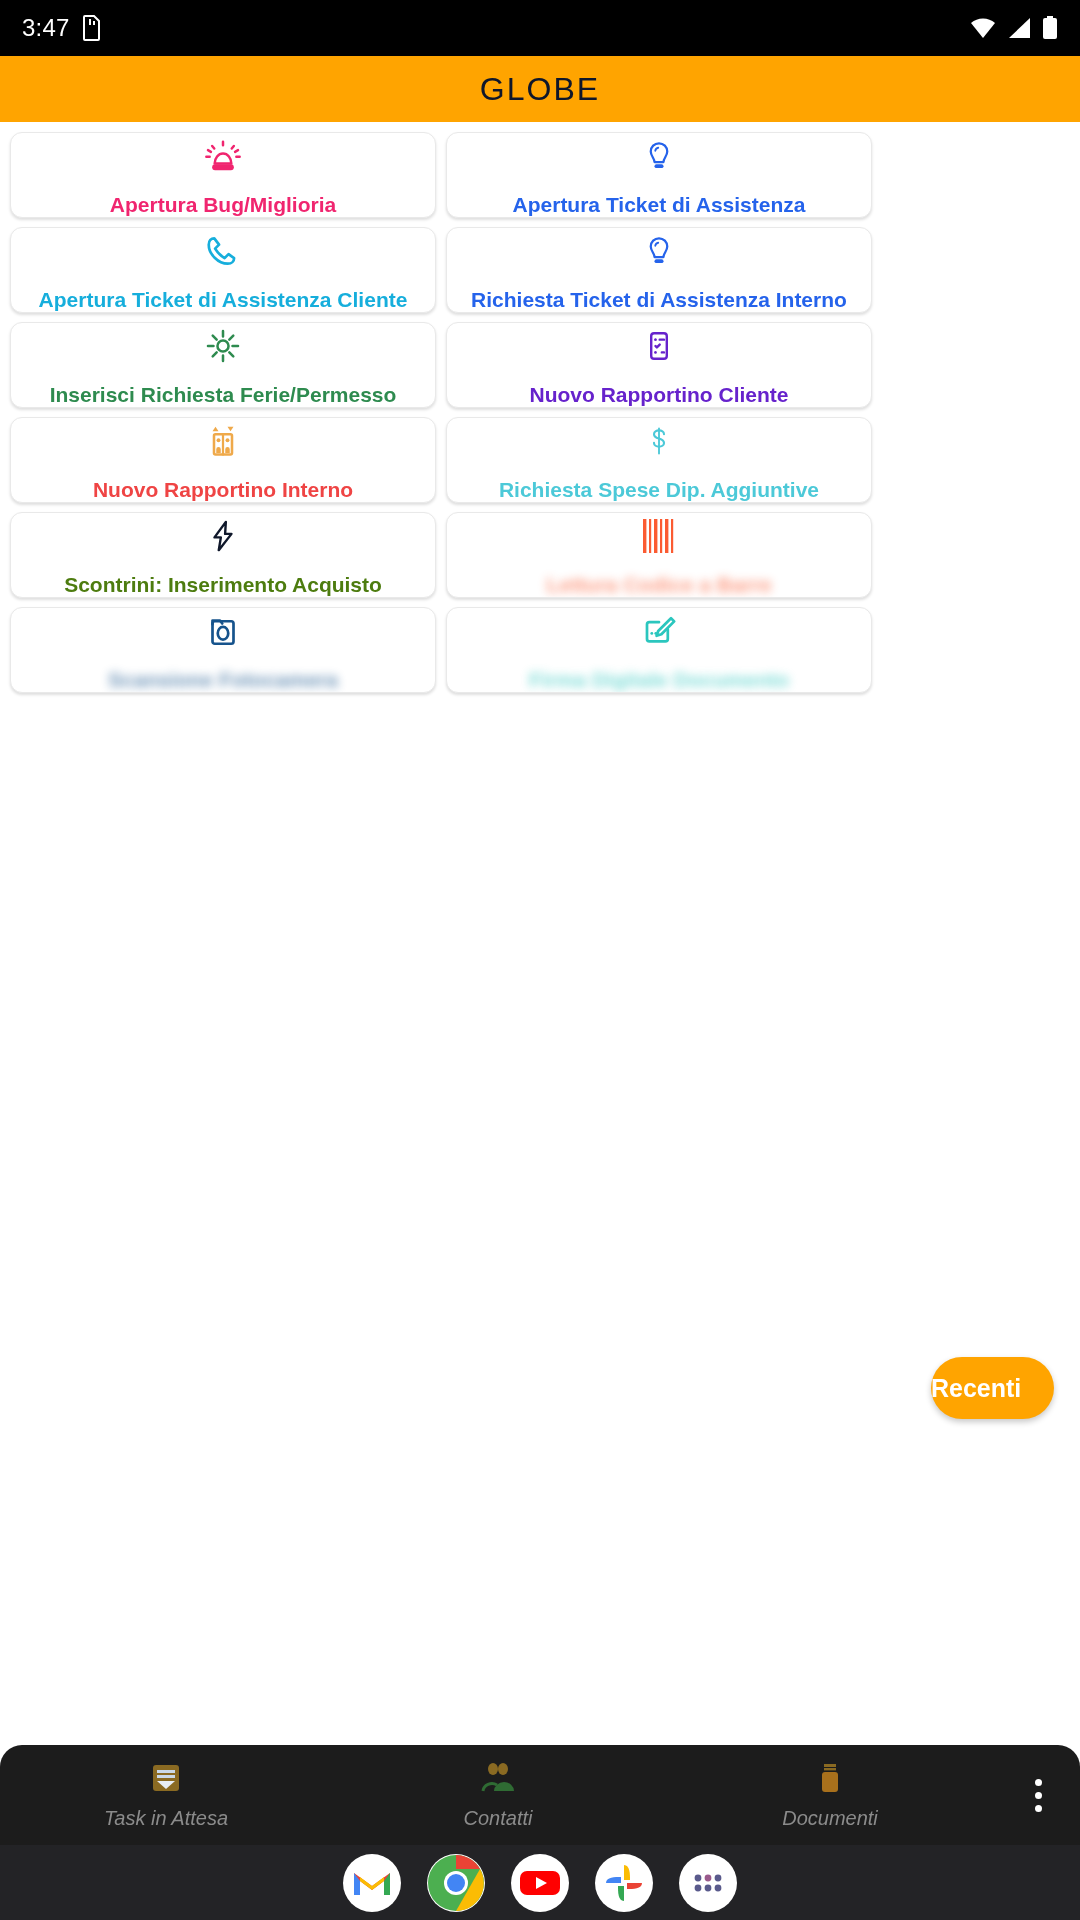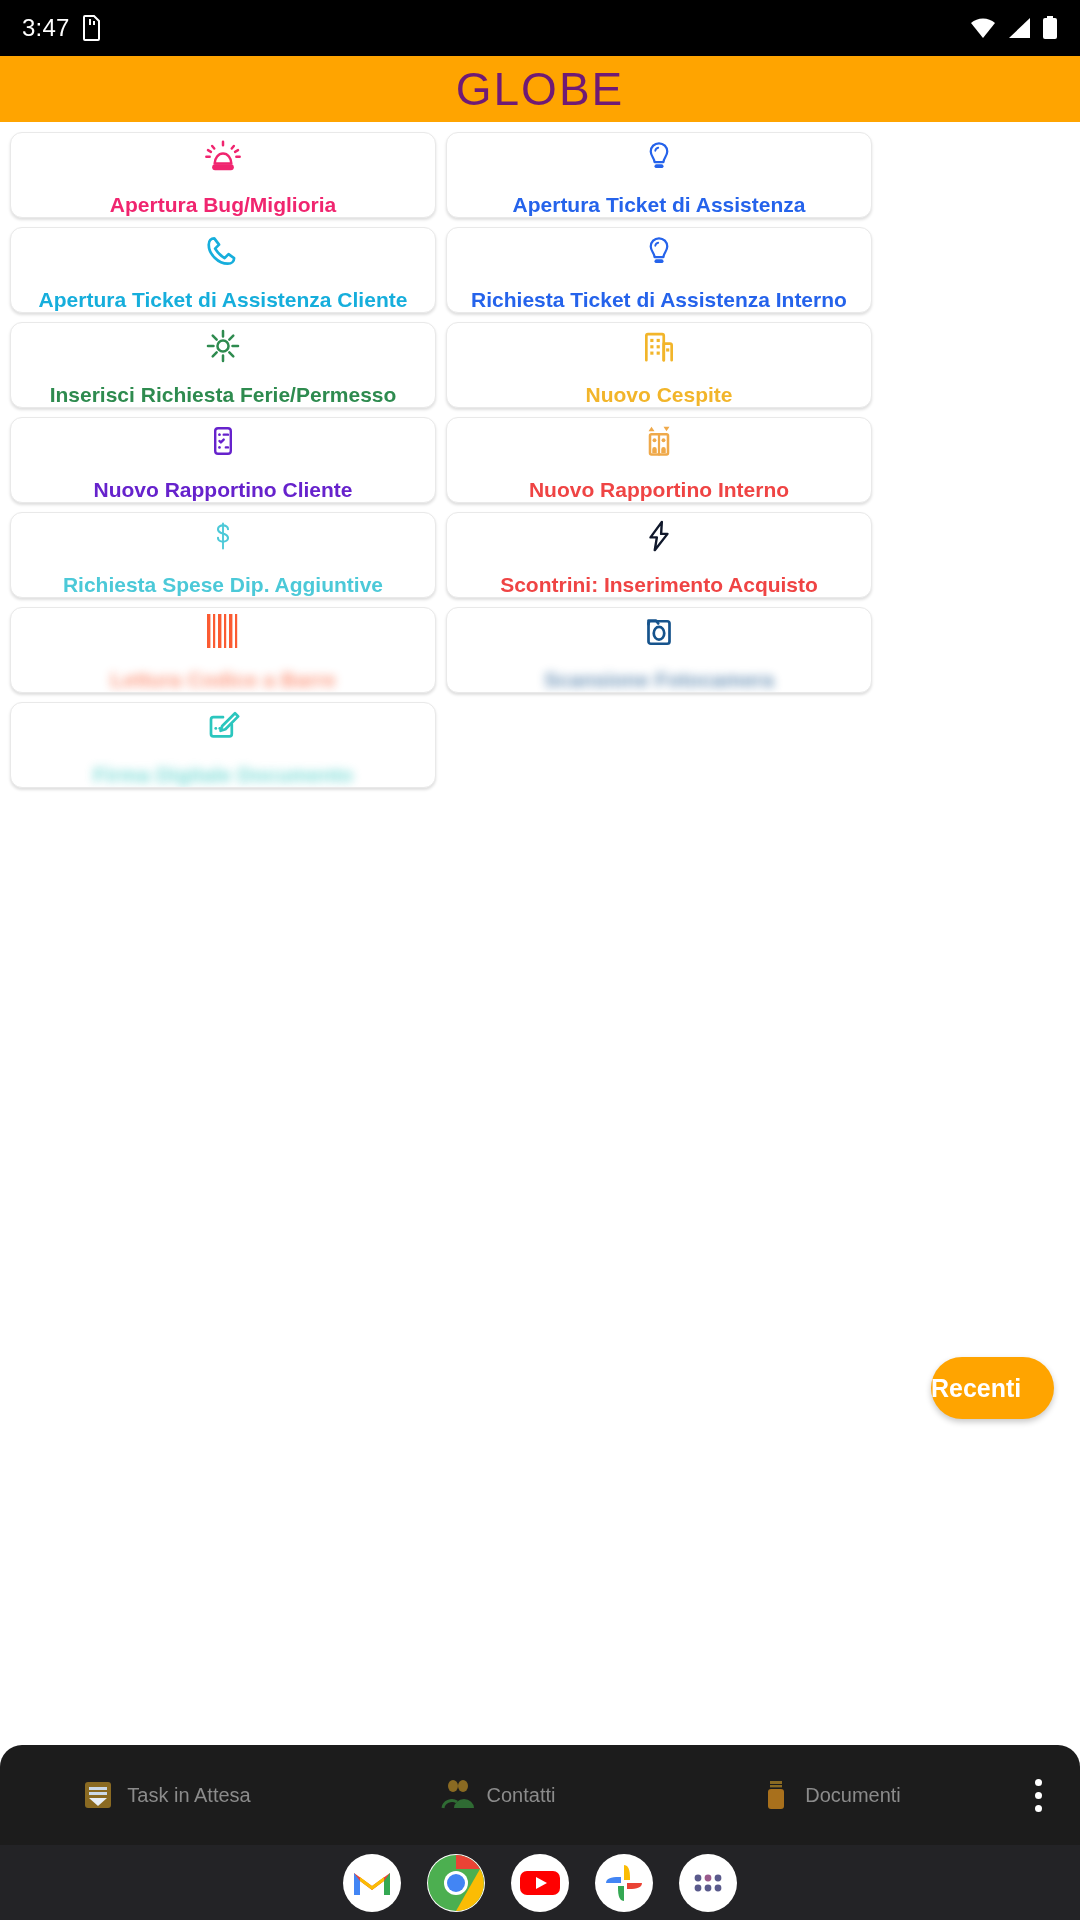--- a/index.html
+++ b/index.html
@@ -20,21 +20,21 @@
   .sb-left { display: flex; align-items: center; gap: 12px; }
   .sb-clock { font-size: 24px; letter-spacing: 0.2px; }
   .sb-right { display: flex; align-items: center; gap: 10px; }
 
   
   .appbar {
     height: 66px; background: #FFA400;
     display: flex; align-items: center; justify-content: center;
   }
   .appbar-title {
-    color: #701a75; font-size: 46px; font-weight: 400;
+    color: #0f172a; font-size: 32px; font-weight: 400;
     letter-spacing: 2px;
   }
 
   
   .grid {
     padding: 10px 10px 0 10px;
     display: flex; flex-wrap: wrap;
     gap: 9px 10px;
     align-content: flex-start;
   }
@@ -77,22 +77,22 @@
   
   .bottomnav {
     position: absolute; left: 0; top: 1745px;
     width: 1080px; height: 100px;
     background: #1c1c1c;
     border-top-left-radius: 22px; border-top-right-radius: 22px;
     display: flex; align-items: center;
   }
   .nav-items { display: flex; flex: 1; }
   .nav-item {
-    flex: 1; display: flex; 
-    align-items: center; justify-content: center; gap: 12px;
+    flex: 1; display: flex; flex-direction: column;
+    align-items: center; justify-content: center; gap: 12px; font-style: italic;
   }
   .nav-icon { height: 34px; display: flex; align-items: center; justify-content: center; }
   .nav-label { font-size: 20px; color: #8b8b8b; }
   .nav-item.active .nav-label { color: #F7E03C; }
   .nav-overflow {
     width: 84px; display: flex; flex-direction: column;
     align-items: center; justify-content: center; gap: 6px;
   }
   .dot3 { width: 7px; height: 7px; border-radius: 50%; background: #ffffff; }
 
@@ -183,36 +183,20 @@
         <div class="card-label" style="color: rgb(37, 99, 235);">Richiesta Ticket di Assistenza Interno</div>
       </div>
       <div class="card">
         <div class="card-icon">
           <svg width="38" height="38" viewBox="0 0 48 44" fill="none" stroke="#2E8B4F" stroke-width="3" stroke-linecap="round" stroke-linejoin="round">
             <circle cx="24" cy="22" r="7" fill="none" stroke-width="3.2"></circle>
             <path d="M24 3 v7 M24 34 v7 M5 22 h7 M36 22 h7 M11 9 l5 5 M32 30 l5 5 M37 9 l-5 5 M16 30 l-5 5" stroke-width="3.2"></path>
           </svg>
         </div>
         <div class="card-label" style="color: rgb(46, 139, 79);">Inserisci Richiesta Ferie/Permesso</div>
-      </div>
-      <div class="card">
-        <div class="card-icon">
-          <svg width="38" height="36" viewBox="0 0 48 44" fill="none" stroke="#F2B52A" stroke-width="3" stroke-linecap="round" stroke-linejoin="round">
-            <path d="M8 40 V9 a2 2 0 0 1 2-2 h18 a2 2 0 0 1 2 2 v31" fill="none" stroke-width="3.4"></path>
-            <path d="M30 40 V19 h8 a2 2 0 0 1 2 2 v19" fill="none" stroke-width="3.4"></path>
-            <rect x="13" y="13" width="4" height="4" fill="#F2B52A" stroke="none"></rect>
-            <rect x="21" y="13" width="4" height="4" fill="#F2B52A" stroke="none"></rect>
-            <rect x="13" y="21" width="4" height="4" fill="#F2B52A" stroke="none"></rect>
-            <rect x="21" y="21" width="4" height="4" fill="#F2B52A" stroke="none"></rect>
-            <rect x="13" y="29" width="4" height="4" fill="#F2B52A" stroke="none"></rect>
-            <rect x="21" y="29" width="4" height="4" fill="#F2B52A" stroke="none"></rect>
-            <rect x="33" y="25" width="4" height="4" fill="#F2B52A" stroke="none"></rect>
-          </svg>
-        </div>
-        <div class="card-label" style="color: rgb(242, 181, 42);">Nuovo Cespite</div>
       </div>
       <div class="card">
         <div class="card-icon">
           <svg width="34" height="38" viewBox="0 0 48 44" fill="none" stroke="#6622CC" stroke-width="3" stroke-linecap="round" stroke-linejoin="round">
             <rect x="13" y="4" width="22" height="36" rx="4" fill="none" stroke-width="3.4"></rect>
             <path d="M19 13 h0.1 M19 22 l2 2 4-4 M19 31 h0.1" stroke-width="3.4"></path>
             <path d="M25 13 h6 M28 31 h3" stroke-width="3.4"></path>
             <circle cx="19" cy="13" r="1.6" fill="#6622CC" stroke="none"></circle>
             <circle cx="19" cy="31" r="1.6" fill="#6622CC" stroke="none"></circle>
           </svg>
@@ -241,21 +225,21 @@
           </svg>
         </div>
         <div class="card-label" style="color: rgb(76, 201, 216);">Richiesta Spese Dip. Aggiuntive</div>
       </div>
       <div class="card">
         <div class="card-icon">
           <svg width="34" height="40" viewBox="0 0 48 44" fill="none" stroke="#10182B" stroke-width="3" stroke-linecap="round" stroke-linejoin="round">
             <path d="M28 2 L12 24 h9 L18 42 L36 19 h-9 z" fill="none" stroke-width="3.4"></path>
           </svg>
         </div>
-        <div class="card-label" style="color: #ef4444;">Scontrini: Inserimento Acquisto</div>
+        <div class="card-label" style="color: #4d7c0f;">Scontrini: Inserimento Acquisto</div>
       </div>
       <div class="card">
         <div class="card-icon">
           <svg width="36" height="38" viewBox="0 0 36 38">
             <rect x="2" y="2" width="3.4" height="34" fill="#FB5B32"></rect>
             <rect x="8" y="2" width="2.2" height="34" fill="#FB5B32"></rect>
             <rect x="13" y="2" width="3.4" height="34" fill="#FB5B32"></rect>
             <rect x="19" y="2" width="2.2" height="34" fill="#FB5B32"></rect>
             <rect x="24" y="2" width="3.4" height="34" fill="#FB5B32"></rect>
             <rect x="30" y="2" width="2.2" height="34" fill="#FB5B32"></rect>

